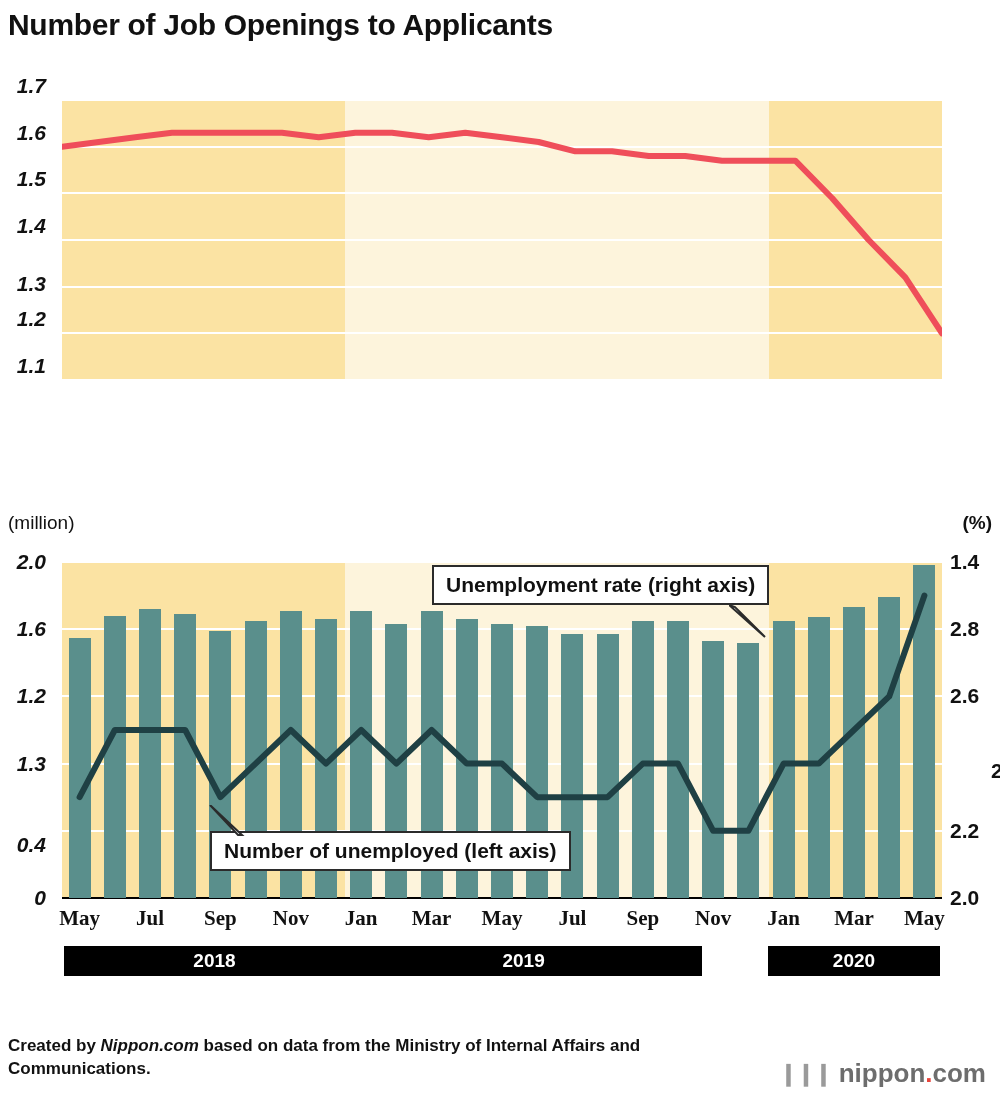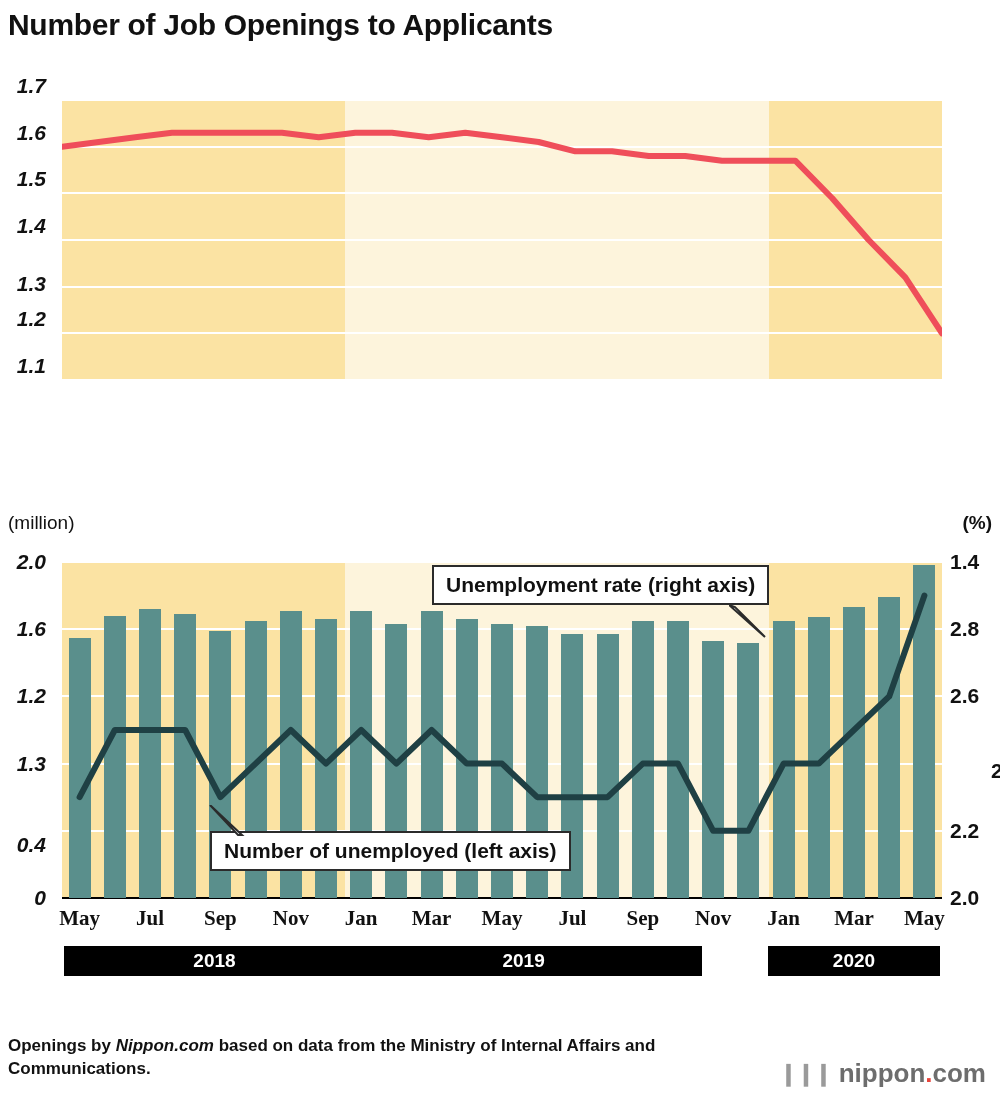--- a/index.html
+++ b/index.html
@@ -215,21 +215,21 @@
       <div class="xlab" style="left: 862.4px;">May</div>
     </div>
 
   <div id="yearbars">
       <div class="yearbar" style="left: 64px; width: 301px;">2018</div>
       <div class="yearbar" style="left: 345.6px; width: 356px;">2019</div>
       <div class="yearbar" style="left: 768px; width: 172px;">2020</div>
     </div>
 
   <div class="footer">
-    <span>Openings by </span><i>Nippon.com</i><span> based on data from the Ministry of Internal Affairs and Communications.</span>
+    <span>Created by </span><i>Nippon.com</i><span> based on data from the Ministry of Internal Affairs and Communications.</span>
   </div>
 
   <div class="logo">
     <span class="bars">❙❙❙</span>
       <span>nippon</span>
       <span class="dot">.</span>
       <span class="com">com</span>
   </div>
 
 </div>

